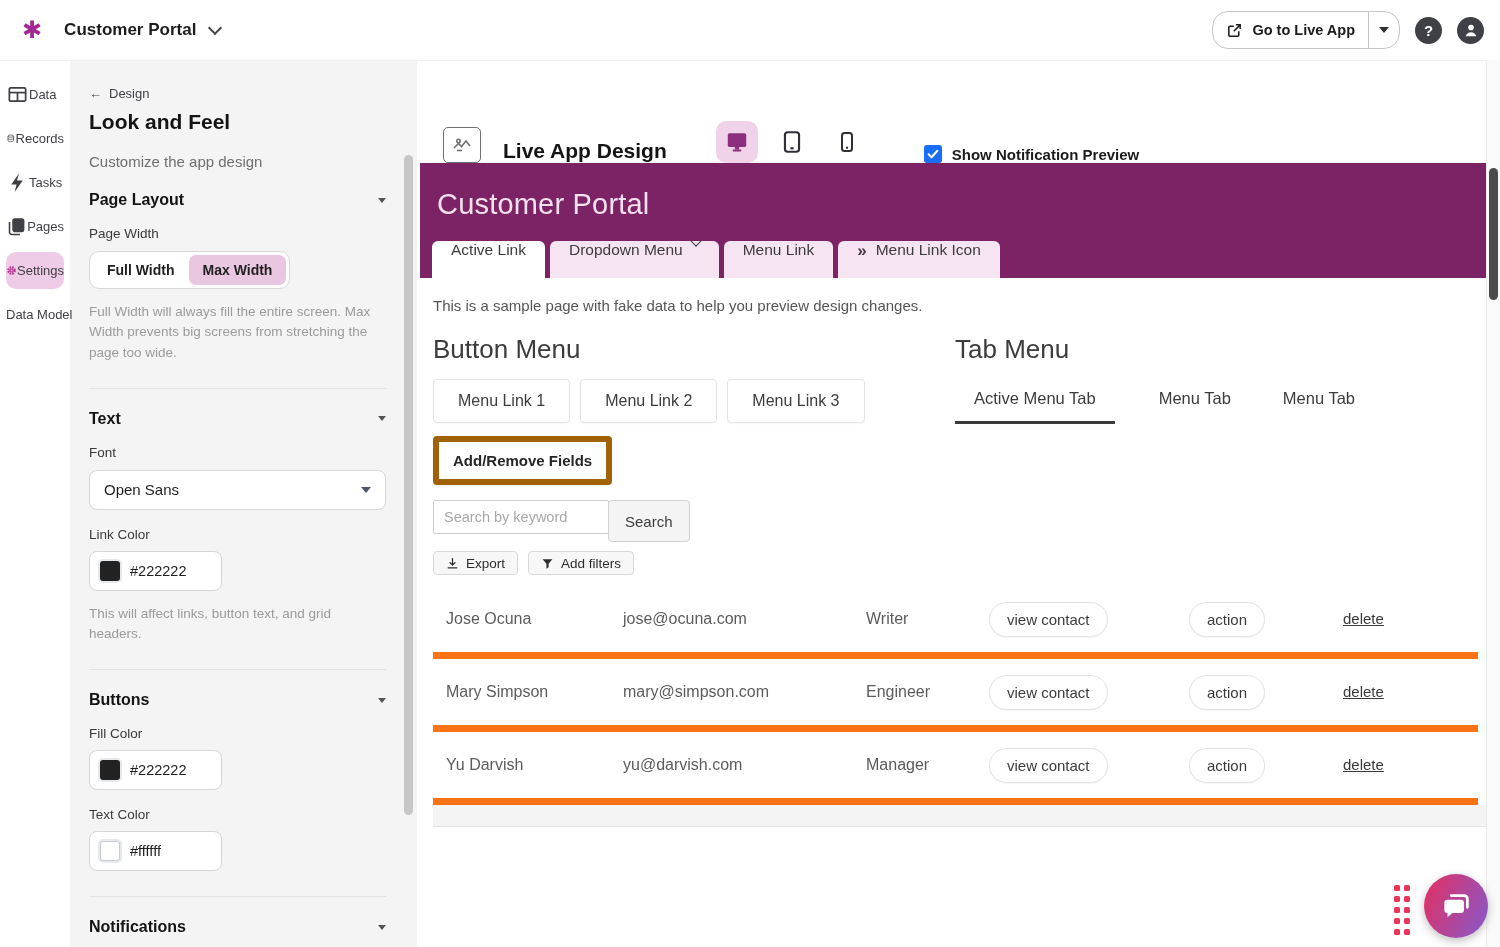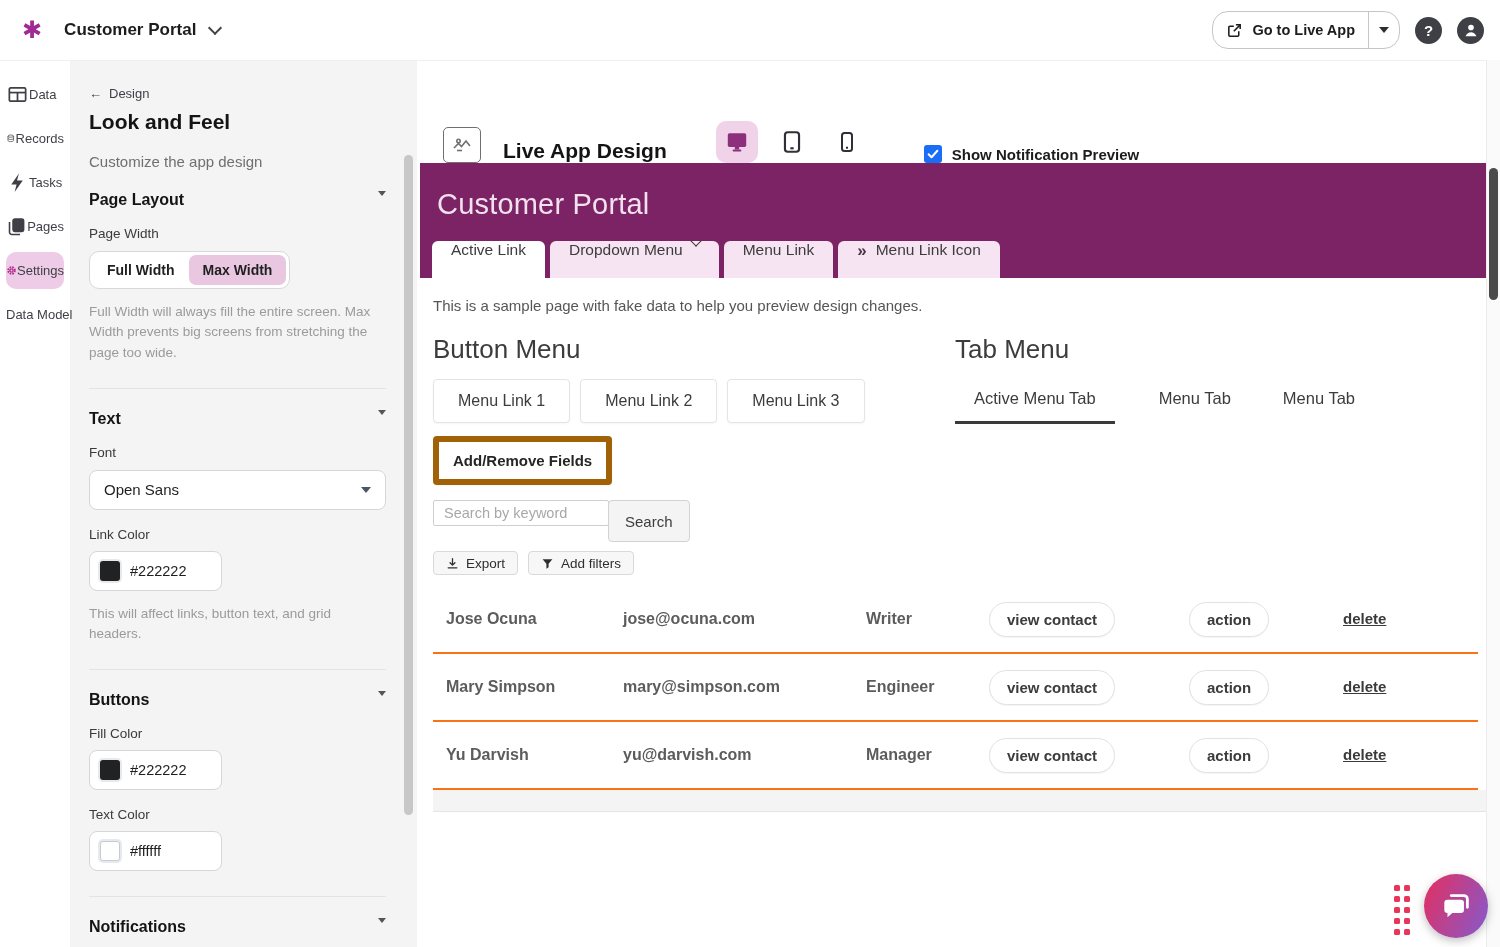--- a/index.html
+++ b/index.html
@@ -29,21 +29,21 @@
   .rail-item{width:58px;display:flex;flex-direction:row;align-items:center;
              padding:7px 0;margin-bottom:7px;font-size:13px;color:#3f3f46;white-space:nowrap;}
   .rail-item.active{background:#eecbe6;border-radius:10px;}
 
   
   .panel{position:absolute;left:70px;top:60px;width:347px;bottom:0;background:#f4f4f5;
          box-sizing:border-box;padding:26px 31px 0 19px;z-index:4;}
   .back-link{display:flex;align-items:center;gap:7px;font-size:13px;color:#3f3f46;}
   .panel-title{font-size:21px;font-weight:700;color:#141414;margin-top:9px;}
   .panel-sub{font-size:15px;color:#6f6f6f;margin-top:19px;}
-  .section-head{display:flex;justify-content:space-between;align-items:flex-start;margin-top:21px;
+  .section-head{display:flex;justify-content:space-between;align-items:center;margin-top:21px;
                 font-size:16px;font-weight:700;color:#141414;}
   .tri-sm{width:0;height:0;border-left:4px solid transparent;border-right:4px solid transparent;border-top:5px solid #555;}
   .field-label{font-size:13.5px;color:#3a3a3a;margin-top:17px;}
   .segmented{display:inline-flex;background:#fff;border:1px solid #d8d8d8;border-radius:10px;padding:3px;margin-top:10px;}
   .seg{padding:7px 14px;font-size:14px;font-weight:700;color:#1f1f1f;border-radius:7px;}
   .seg.selected{background:#e9c7e1;}
   .helper{font-size:13.5px;color:#9b9b9b;line-height:1.5;margin-top:13px;}
   .divider{height:1px;background:#e3e3e3;margin-top:25px;}
   .select{margin-top:10px;height:40px;background:#fff;border:1px solid #d6d6d6;border-radius:8px;
           display:flex;align-items:center;justify-content:space-between;padding:0 14px;
@@ -91,34 +91,34 @@
             background:#fff;box-shadow:0 1px 2px rgba(0,0,0,.04);}
   .tab-menu{flex:1;}
   .menu-tabs{display:flex;margin-top:14px;align-items:flex-start;}
   .menu-tab{font-size:16.5px;color:#3c3c3c;padding:10px 4px 13px;margin-right:44px;}
   .menu-tab.active{border-bottom:3px solid #3a3a3a;padding-left:19px;padding-right:19px;margin-right:40px;}
 
   .contacts-heading{margin-top:46px;}
   .add-remove{display:inline-block;margin-top:12px;border:6px solid #a16207;border-radius:4px;background:#fff;
               padding:10px 14px;font-size:15px;font-weight:600;color:#262626;box-shadow:0 1px 2px rgba(0,0,0,.05);}
   .search-row{margin-top:15px;display:flex;align-items:flex-start;}
-  .search-input{width:176px;height:26px;border:1px solid #cfcfcf;box-sizing:border-box;padding:0 10px;
+  .search-input{width:176px;height:34px;border:1px solid #cfcfcf;box-sizing:border-box;padding:0 10px;
                 font-size:14.5px;color:#333;background:#fff;border-radius:2px;outline:none;
                 font-family:"Liberation Sans",sans-serif;}
   .search-input::placeholder{color:#a8a8a8;}
   .search-btn{height:40px;margin-left:-1px;border:1px solid #d2d2d2;background:#f4f4f4;border-radius:4px;
               padding:0 16px;font-size:15px;color:#3c3c3c;display:flex;align-items:center;}
   .filter-row{margin-top:9px;display:flex;gap:10px;}
   .small-btn{display:flex;align-items:center;gap:7px;height:24px;box-sizing:border-box;border:1px solid #d9d9d9;
              background:#f7f7f7;border-radius:4px;padding:0 12px;font-size:13.5px;color:#2e2e2e;}
 
   .grid-table{margin-top:11px;width:1045px;}
   .t-head,.t-row{display:grid;grid-template-columns:180px 245px 125px 200px 145px 150px;align-items:center;}
   .t-head{height:54px;font-size:16px;font-weight:700;color:#4a4a4a;border-bottom:1px solid #e3e3e3;overflow:visible;}
-  .t-row{height:66px;font-size:16px;color:#5c5c5c;border-bottom:2px solid #f97316;font-weight:bold;}
+  .t-row{height:66px;font-size:16px;color:#5c5c5c;border-bottom:7px solid #f97316;}
   .t-head > div:nth-child(1),.t-row > div:nth-child(1){padding-left:13px;}
   .t-head > div:nth-child(2),.t-row > div:nth-child(2){padding-left:10px;}
   .t-head > div:nth-child(3),.t-row > div:nth-child(3){padding-left:8px;}
   .t-head > div:nth-child(4),.t-row > div:nth-child(4){padding-left:6px;}
   .t-head > div:nth-child(5),.t-row > div:nth-child(5){padding-left:6px;}
   .t-head > div:nth-child(6),.t-row > div:nth-child(6){padding-left:15px;}
   .th-delete{background:#e7e7e7;height:60px;margin-top:-6px;display:flex;align-items:flex-start;
              box-sizing:border-box;padding-top:14px;}
   .pill{display:inline-block;border:1px solid #e2e2e2;border-radius:19px;padding:8px 17px;font-size:15px;
         color:#3c3c3c;background:#fff;box-shadow:0 1px 1px rgba(0,0,0,.04);}

